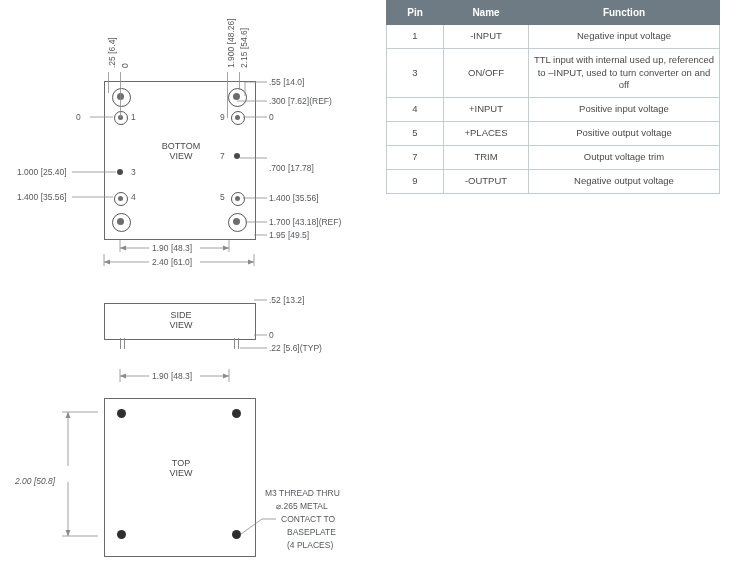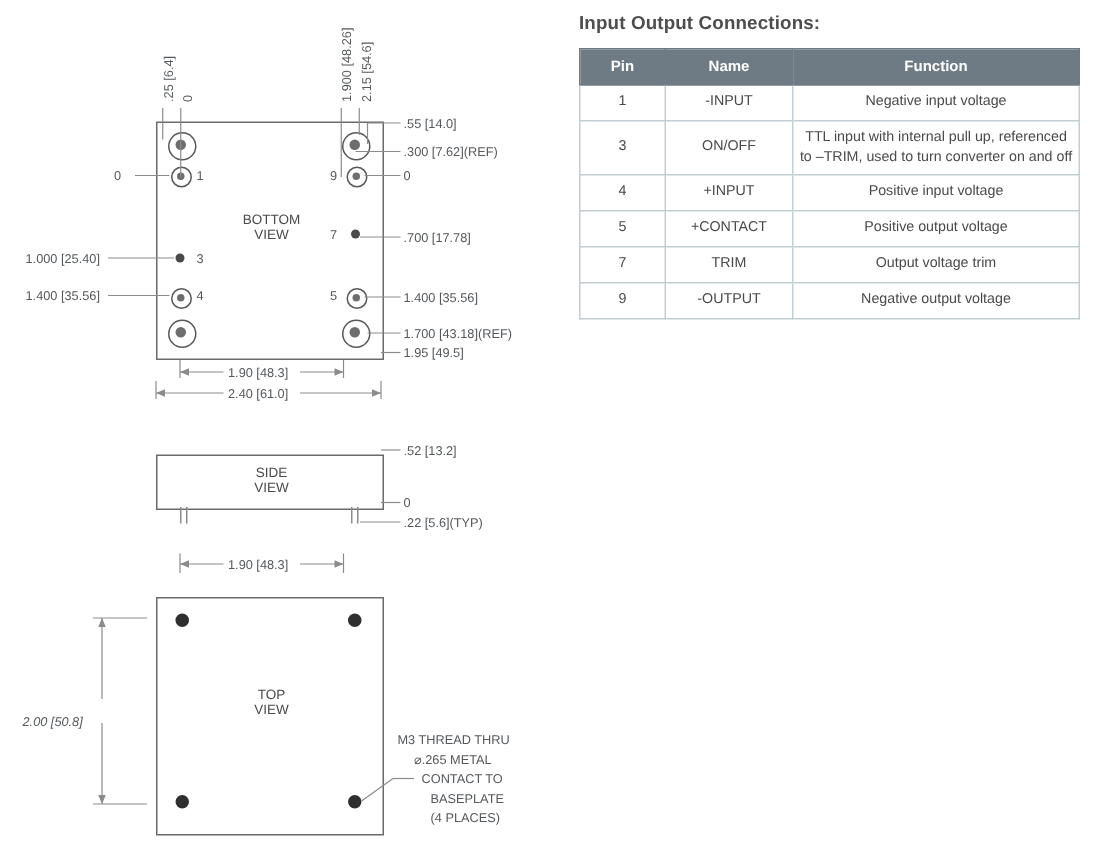--- a/index.html
+++ b/index.html
@@ -129,48 +129,47 @@
     overflow: visible;
     pointer-events: none;
   }
 </style>
 </head>
 <body>
 
 <div class="page">
 
   <div class="table-panel">
-    <div class="table-title">Input Output Connections:</div>
     <table class="io">
       <thead>
         <tr>
           <th class="col-pin">Pin</th>
           <th class="col-name">Name</th>
           <th>Function</th>
         </tr>
       </thead>
       <tbody>
         <tr>
           <td>1</td>
           <td>-INPUT</td>
           <td class="fn">Negative input voltage</td>
         </tr>
         <tr>
           <td>3</td>
           <td>ON/OFF</td>
-          <td class="fn">TTL input with internal pull up, referenced to –TRIM, used to turn converter on and off</td>
+          <td class="fn">TTL input with internal used up, referenced to –INPUT, used to turn converter on and off</td>
         </tr>
         <tr>
           <td>4</td>
           <td>+INPUT</td>
           <td class="fn">Positive input voltage</td>
         </tr>
         <tr>
           <td>5</td>
-          <td>+CONTACT</td>
+          <td>+PLACES</td>
           <td class="fn">Positive output voltage</td>
         </tr>
         <tr>
           <td>7</td>
           <td>TRIM</td>
           <td class="fn">Output voltage trim</td>
         </tr>
         <tr>
           <td>9</td>
           <td>-OUTPUT</td>
@@ -218,21 +217,21 @@
     </div>
 
     <div class="lbl rot" style="left:108px; top:68px;">.25 [6.4]</div>
     <div class="lbl rot" style="left:121px; top:68px;">0</div>
     <div class="lbl rot" style="left:227px; top:68px;">1.900 [48.26]</div>
     <div class="lbl rot" style="left:240px; top:68px;">2.15 [54.6]</div>
 
     <div class="lbl" style="left:269px; top:78px;">.55 [14.0]</div>
     <div class="lbl" style="left:269px; top:97px;">.300 [7.62](REF)</div>
     <div class="lbl" style="left:269px; top:113px;">0</div>
-    <div class="lbl" style="left:269px; top:154px;text-align:right;">.700 [17.78]</div>
+    <div class="lbl" style="left:269px; top:164px;text-align:right;">.700 [17.78]</div>
     <div class="lbl" style="left:269px; top:194px;">1.400 [35.56]</div>
     <div class="lbl" style="left:269px; top:218px;">1.700 [43.18](REF)</div>
     <div class="lbl" style="left:269px; top:231px;">1.95 [49.5]</div>
 
     <div class="lbl" style="left:76px; top:113px;">0</div>
     <div class="lbl" style="left:17px; top:168px;">1.000 [25.40]</div>
     <div class="lbl" style="left:17px; top:193px;">1.400 [35.56]</div>
 
     <div class="lbl" style="left:131px; top:113px;">1</div>
     <div class="lbl" style="left:131px; top:168px;">3</div>

